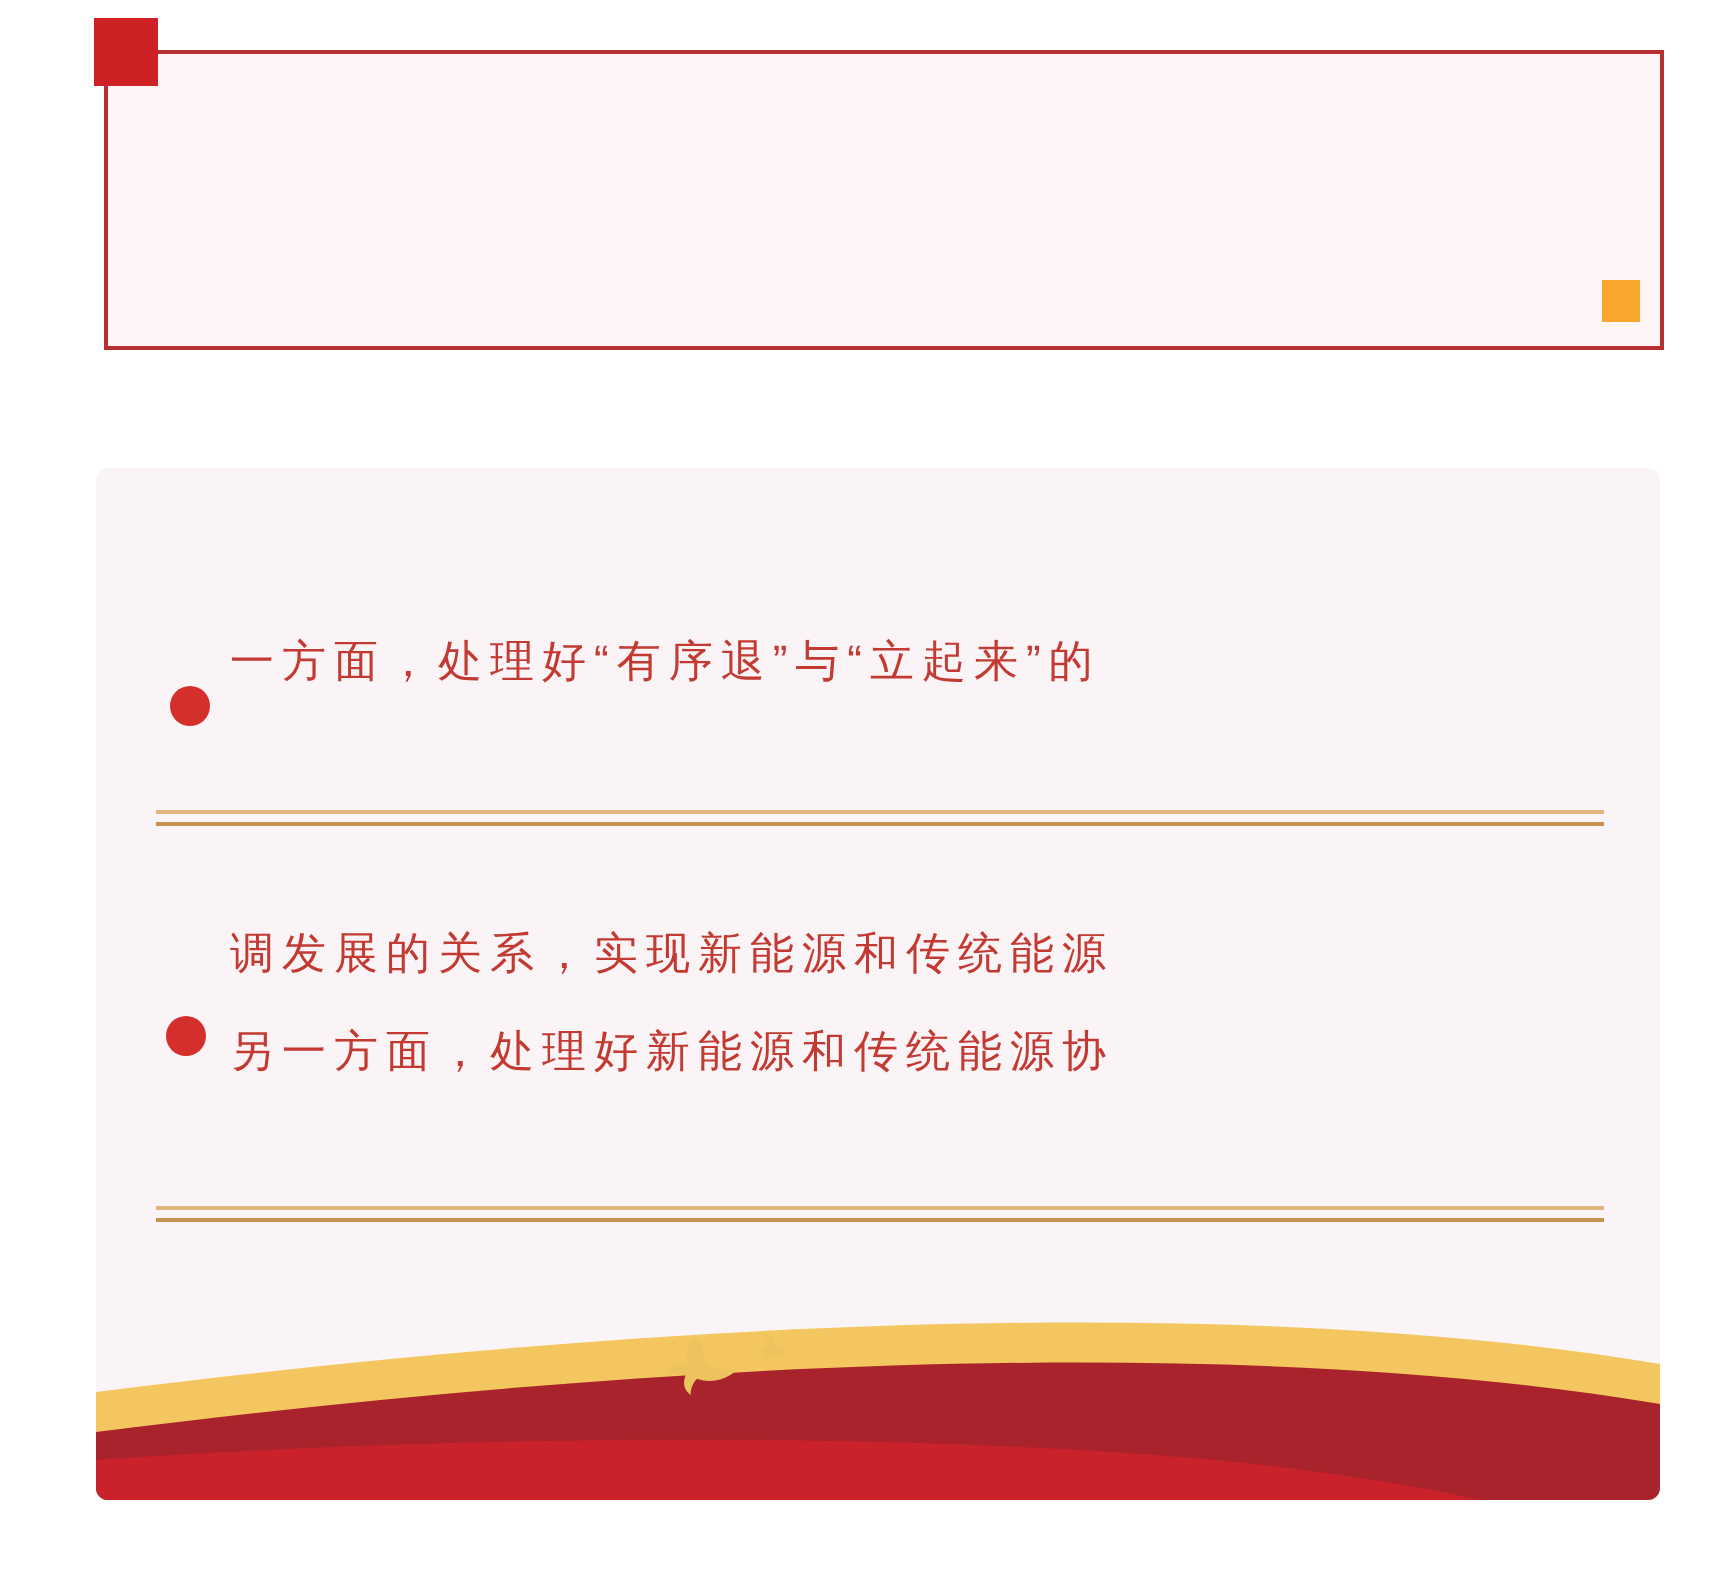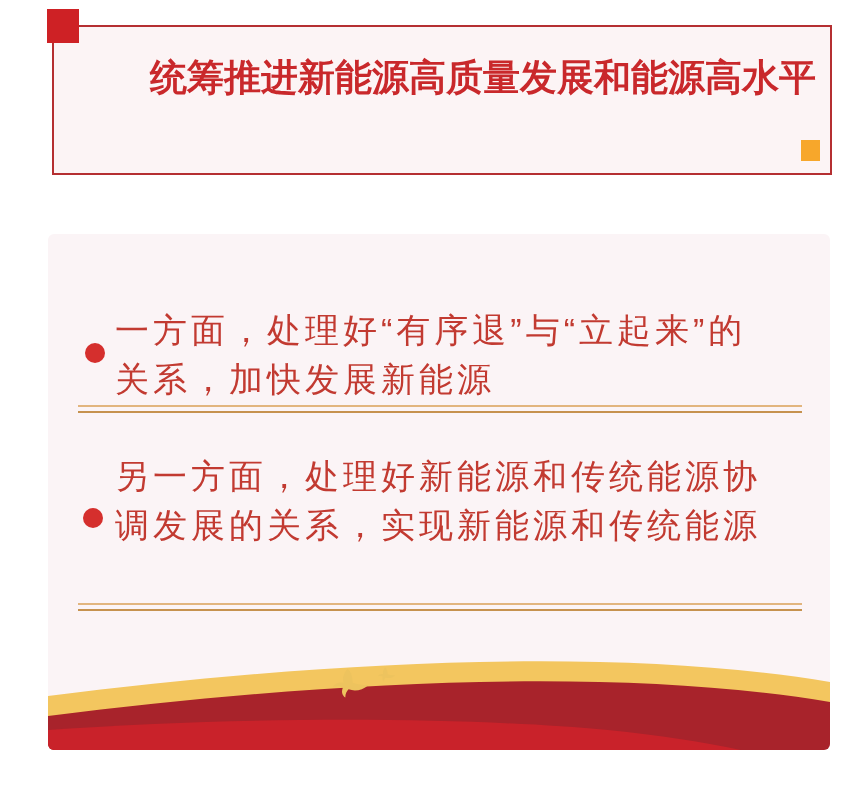--- a/index.html
+++ b/index.html
@@ -41,21 +41,21 @@
   
   .card {
     position: absolute; left: 48px; top: 234px;
     width: 782px; height: 516px;
     background: #fbf4f6;
     border-radius: 6px;
     overflow: hidden;
   }
   .bullet-text {
     position: absolute; left: 67px;
-    font-size: 34px; line-height: 49px;
+    font-size: 22px; line-height: 49px;
     letter-spacing: 4px;
     color: #c23a31;
     white-space: nowrap;
   }
   .bullet-1 { top: 72px; }
   .bullet-2 { top: 218px; }
   .dot {
     position: absolute;
     width: 20px; height: 20px; border-radius: 50%;
     background: #d52f2d;
@@ -76,39 +76,37 @@
     display: block;
   }
 </style>
 </head>
 <body>
 
 <div class="corner-square"></div>
 
 <div class="header-box">
   <div class="header-title">
-    <div class="line1">统筹推进新能源高质量发展和能源高水平</div>
   </div>
   <div class="orange-square"></div>
 </div>
 
 <div class="card">
 
   <span class="dot dot-1"></span>
   <div class="bullet-text bullet-1">
     <div>一方面，处理好“有序退”与“立起来”的</div>
-    <div>关系，加快发展新能源</div>
   </div>
 
   <div class="divider divider-1"></div>
 
   <span class="dot dot-2"></span>
   <div class="bullet-text bullet-2">
+    <div>调发展的关系，实现新能源和传统能源</div>
     <div>另一方面，处理好新能源和传统能源协</div>
-    <div>调发展的关系，实现新能源和传统能源</div>
   </div>
 
   <div class="divider divider-2"></div>
 
   <svg class="wave" viewBox="0 0 782 132" xmlns="http://www.w3.org/2000/svg">
     <defs>
       <path id="dove" d="M18 1 C13 6 11 13 13 18 C7 17 2 19 0 23 C4 22 9 22 12 24 C10 29 11 33 15 36 C15 31 17 28 19 26 C27 29 36 27 43 21 C36 21 29 20 24 18 C24 11 22 5 18 1 Z"></path>
     </defs>
     <path fill="#a8232b" d="M0 97 C300 59 580 48 782 80 L782 132 L0 132 Z"></path>
     <path fill="#c9222a" d="M0 112 C220 97 430 100 560 112 C660 122 730 138 782 158 L782 170 L0 170 Z"></path>

